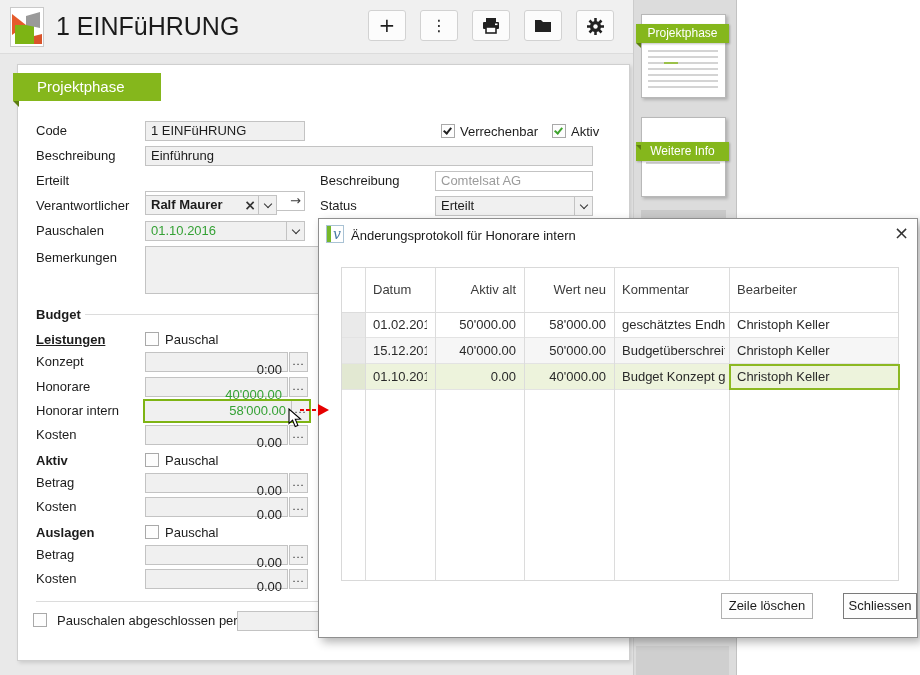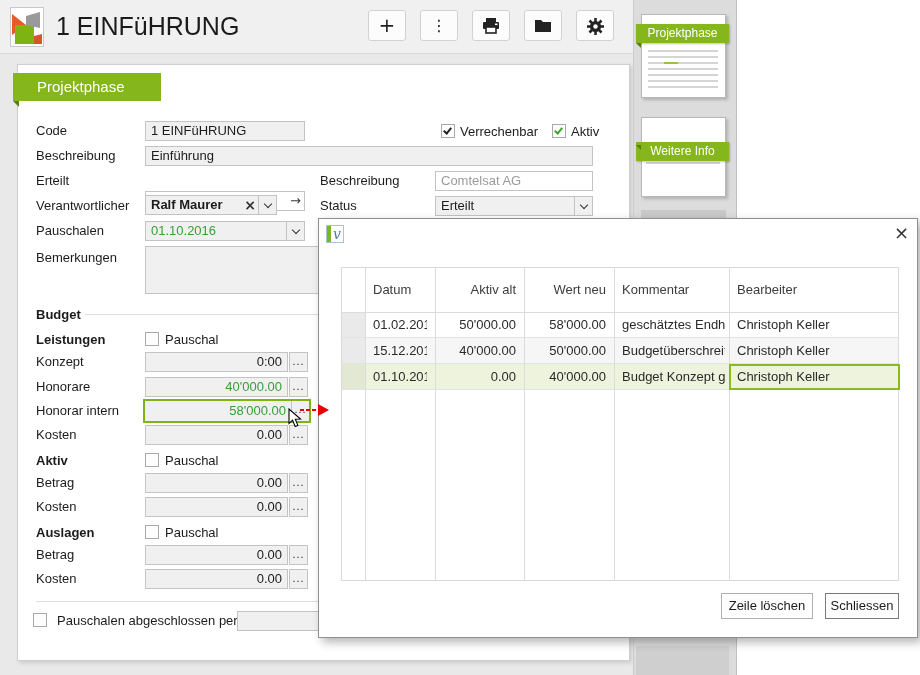--- a/index.html
+++ b/index.html
@@ -32,21 +32,21 @@
   .chev { width:6px; height:6px; border-right:1.6px solid #333; border-bottom:1.6px solid #333; transform:rotate(45deg); margin-top:-3px; }
   .xmark { width:16px; text-align:center; font-size:14px; color:#333; font-family:"DejaVu Sans",sans-serif; }
   .arrow-glyph { font-family:"DejaVu Sans",sans-serif; color:#3a3a3a; font-size:13px; }
   .green-val { color:#35a135 !important; }
 
   .cb { width:14px; height:14px; background:#fdfdfd; border:1px solid #a9a9a9; position:absolute; }
   .cb .tick { position:absolute; left:3px; top:1px; width:5px; height:8px; border-right:2px solid #222; border-bottom:2px solid #222; transform:rotate(40deg); }
   .cb .tick.green { border-color:#3fa32e; }
   .cb-lbl { font-size:13px; color:#1c1c1c; line-height:15px; white-space:nowrap; }
 
-  .num-fld { height:20px; background:#f0f0f0; border:1px solid #c3c3c3; font-size:13px; line-height:18px; color:#1c1c1c; text-align:right; padding:0 5px; }
+  .num-fld { height:20px; background:#f0f0f0; border:1px solid #c3c3c3; font-size:13px; line-height:18px; color:#1c1c1c; text-align:right; padding:8px 5px; }
   .dots-btn { width:19px; height:20px; background:#f0f0f0; border:1px solid #c3c3c3; font-size:11px; line-height:16px; text-align:center; color:#222; letter-spacing:1px; }
   .hl-box { left:143px; top:399px; width:168px; height:24px; border:2px solid #7eb414; display:flex; background:#f0f0f0; z-index:3; }
   .hl-box .val { flex:1; text-align:right; font-size:13px; line-height:20px; padding:0 5px; }
   .hl-box .dots { width:18px; border-left:1px solid #c3c3c3; font-size:11px; line-height:16px; text-align:center; letter-spacing:1px; color:#222; }
 
   .hline { height:1px; background:#dcdcdc; }
 
   
   .sidebar { left:633px; top:0; width:104px; height:675px; background:#dcdcdc; border-left:1px solid #cccccc; border-right:1px solid #c2c2c2; }
   .thumb-page { left:641px; width:85px; background:#fff; border:1px solid #b8b8b8; box-shadow:2px 2px 3px rgba(0,0,0,.2); }
@@ -60,21 +60,21 @@
   .dlg-close { right:8px; top:5px; position:absolute; font-size:18px; line-height:18px; color:#333; font-family:"DejaVu Sans",sans-serif; }
   .tbl { left:22px; top:48px; width:558px; height:314px; border:1px solid #d9d9d9; position:absolute; background:#fff; }
   .col-line { position:absolute; top:0; width:1px; height:100%; background:#dcdcdc; z-index:2; }
   .hdr-line { position:absolute; left:0; top:44px; width:100%; height:1px; background:#dcdcdc; }
   .trow { position:absolute; left:0; width:100%; height:26px; border-bottom:1px solid #e3e3e3; }
   .trow .selcell { position:absolute; left:0; top:0; width:23px; height:100%; background:#eaeaea; }
   .tcell { position:absolute; font-size:13px; color:#2a2a2a; line-height:25px; white-space:nowrap; overflow:hidden; z-index:3; }
   .thcell { position:absolute; font-size:13px; color:#3c3c3c; line-height:44px; white-space:nowrap; z-index:3; }
   .sel-ring { position:absolute; border:2px solid #8cb822; z-index:5; pointer-events:none; }
   .dlg-btn { position:absolute; height:26px; background:#fdfdfd; border:1px solid #b0b0b0; font-size:13px; color:#1c1c1c; text-align:center; line-height:24px; }
-  .dlg-btn.default { border-color:#7a7a7a; }
+  .dlg-btn.default { border-color:#7a7a7a;margin-left:18px; }
 
   .cursor-svg, .red-arrow { z-index:30; }
 </style>
 </head>
 <body>
 
 <div id="stage">
 
   <div class="abs main-bg"></div>
   <div class="abs header">
@@ -168,21 +168,21 @@
         <span class="chev"></span>
       </span>
   </div>
 
   <div class="abs lbl" style="left:36px;top:248px;">Bemerkungen</div>
   <div class="abs fld" style="left:145px;top:246px;width:448px;height:48px;"></div>
 
   <div class="abs lbl b" style="left:36px;top:305px;">Budget</div>
   <div class="abs hline" style="left:85px;top:314px;width:508px;"></div>
 
-  <div class="abs lbl b" style="left:36px;top:330px;">Leistungen</div>
+  <div class="abs lbl b" style="left:36px;top:330px;text-decoration:underline;">Leistungen</div>
   <div class="abs cb" style="left:145px;top:332px;"></div>
   <div class="abs cb-lbl" style="left:165px;top:332px;">Pauschal</div>
 
   <div class="abs lbl" style="left:36px;top:352px;">Konzept</div>
   <div class="abs num-fld" style="left:145px;top:352px;width:143px;">0:00</div>
   <div class="abs dots-btn" style="left:289px;top:352px;">...</div>
 
   <div class="abs lbl" style="left:36px;top:377px;">Honorare</div>
   <div class="abs num-fld green-val" style="left:145px;top:377px;width:143px;">40'000.00</div>
   <div class="abs dots-btn" style="left:289px;top:377px;">...</div>
@@ -241,20 +241,21 @@
 
   <div class="abs" style="left:641px;top:210px;width:85px;height:8px;background:#c9c9c9;"></div>
   <div class="abs" style="left:636px;top:646px;width:93px;height:29px;background:#cfcfcf;"></div>
 
   <div class="abs dialog">
     <svg class="abs" style="left:7px;top:6px;" width="18" height="18" viewBox="0 0 18 18">
       <rect x="0.5" y="0.5" width="17" height="17" fill="#ffffff" stroke="#a9c2d4"></rect>
       <rect x="1" y="1" width="4" height="16" fill="#76b82a"></rect>
       <text x="11" y="14" font-family="DejaVu Serif, serif" font-style="italic" font-size="14" fill="#4a7ba6" text-anchor="middle">v</text>
     </svg>
+    <div class="dlg-title">Änderungsprotokoll für Honorare intern</div>
     <div class="dlg-close">×</div>
 
     <div class="tbl">
 
       <div class="trow" style="top:44px;background:#ffffff;">
         <span class="selcell"></span>
       </div>
       <div class="trow" style="top:70px;background:#f6f6f6;">
         <span class="selcell"></span>
       </div>

